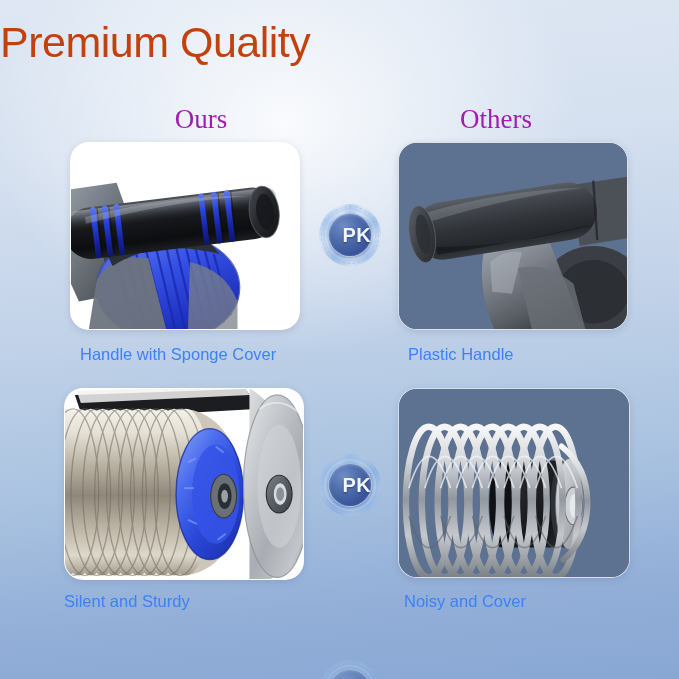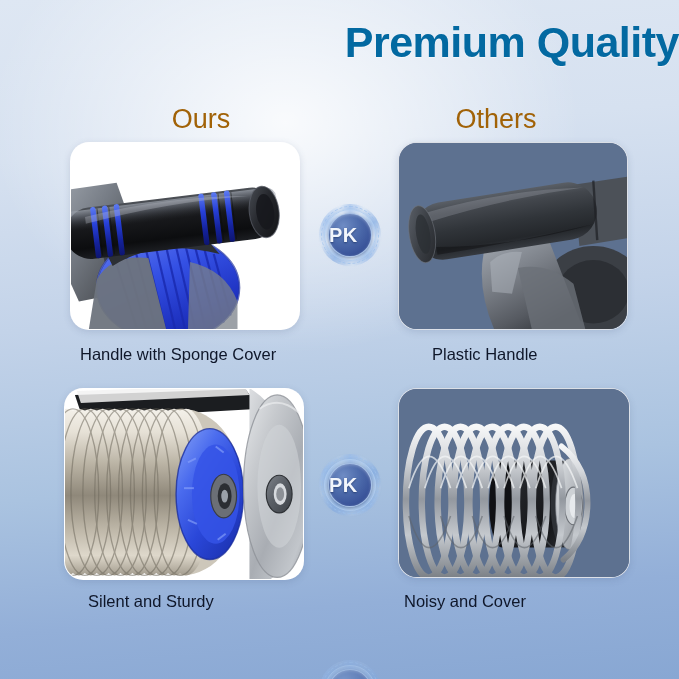--- a/index.html
+++ b/index.html
@@ -8,35 +8,36 @@
     font-family:"Liberation Sans", sans-serif;
     position:relative;
     background:
       radial-gradient(ellipse 70% 55% at 42% 18%, rgba(255,255,255,0.85) 0%, rgba(255,255,255,0.0) 62%),
       linear-gradient(175deg, #dee7f3 0%, #d6e1f0 22%, #c3d3e9 45%, #aac3e0 68%, #93afd8 86%, #88a7d3 100%);
   }
 
   
   .title {
     position:absolute; left:0; right:0; top:18px;
-    text-align:right;
+    text-align:left;
     font-size:43px;
-    font-weight:bold;
+    font-weight:normal;
     letter-spacing:-0.5px;
-    color:#0369a1;
+    color:#c2410c;
     text-shadow:0 1px 1px rgba(255,255,255,0.55);
   }
 
   
   .col-head {
     position:absolute; top:104px;
     font-size:27px;
-    color:#a16207;
+    color:#a21caf;
     text-align:center;
     width:230px;
+    font-family:Liberation Serif, serif;
   }
   .col-head.left  { left:86px; }
   .col-head.right { left:381px; }
 
   
   .panel {
     position:absolute;
     border-radius:19px;
     overflow:hidden;
     border:1.5px solid rgba(255,255,255,0.78);
@@ -49,26 +50,26 @@
   .p-tr { left:398px; top:142px; width:230px; height:188px; }
   .p-bl { left:64px;  top:388px; width:240px; height:192px; }
   .p-br { left:398px; top:388px; width:232px; height:190px; }
 
   .stage { position:absolute; inset:0; }
 
   
   .caption {
     position:absolute;
     font-size:16.5px;
-    color:#0f172a;
+    color:#3b82f6;
     white-space:nowrap;
   }
   .cap-tl { left:80px;  top:345px; }
-  .cap-tr { left:432px; top:345px;text-align:right; }
-  .cap-bl { left:88px;  top:592px; }
+  .cap-tr { left:408px; top:345px;text-align:right; }
+  .cap-bl { left:64px;  top:592px; }
   .cap-br { left:404px; top:592px; }
 
   
   .pk {
     position:absolute;
     width:62px; height:62px;
     border-radius:50%;
   }
   .pk-1 { left:319px; top:204px; }
   .pk-2 { left:319px; top:454px; }
@@ -94,21 +95,21 @@
   .pk-ring-dash {
     position:absolute; left:2px; top:2px; right:2px; bottom:2px;
     border-radius:50%;
     border:1.2px dashed rgba(160,195,238,0.75);
   }
   .pk-core {
     position:absolute; left:9px; top:9px; right:9px; bottom:9px;
     border-radius:50%;
     background:radial-gradient(circle at 34% 28%, #6f8cc4 0%, #4d6bab 40%, #3a549a 72%, #2f4887 100%);
     border:1.4px solid rgba(190,215,245,0.8);
-    display:flex; align-items:center; justify-content:flex-start;
+    display:flex; align-items:center; justify-content:flex-end;
     box-shadow:inset 0 1px 3px rgba(255,255,255,0.28), 0 1px 3px rgba(30,50,95,0.4);
   }
   .pk-core span {
     font-size:20px; font-weight:bold; color:#f2f6fc;
     letter-spacing:0.3px;
     text-shadow:0 1px 2px rgba(20,40,85,0.6);
   }
 </style>
 </head>
 <body>

